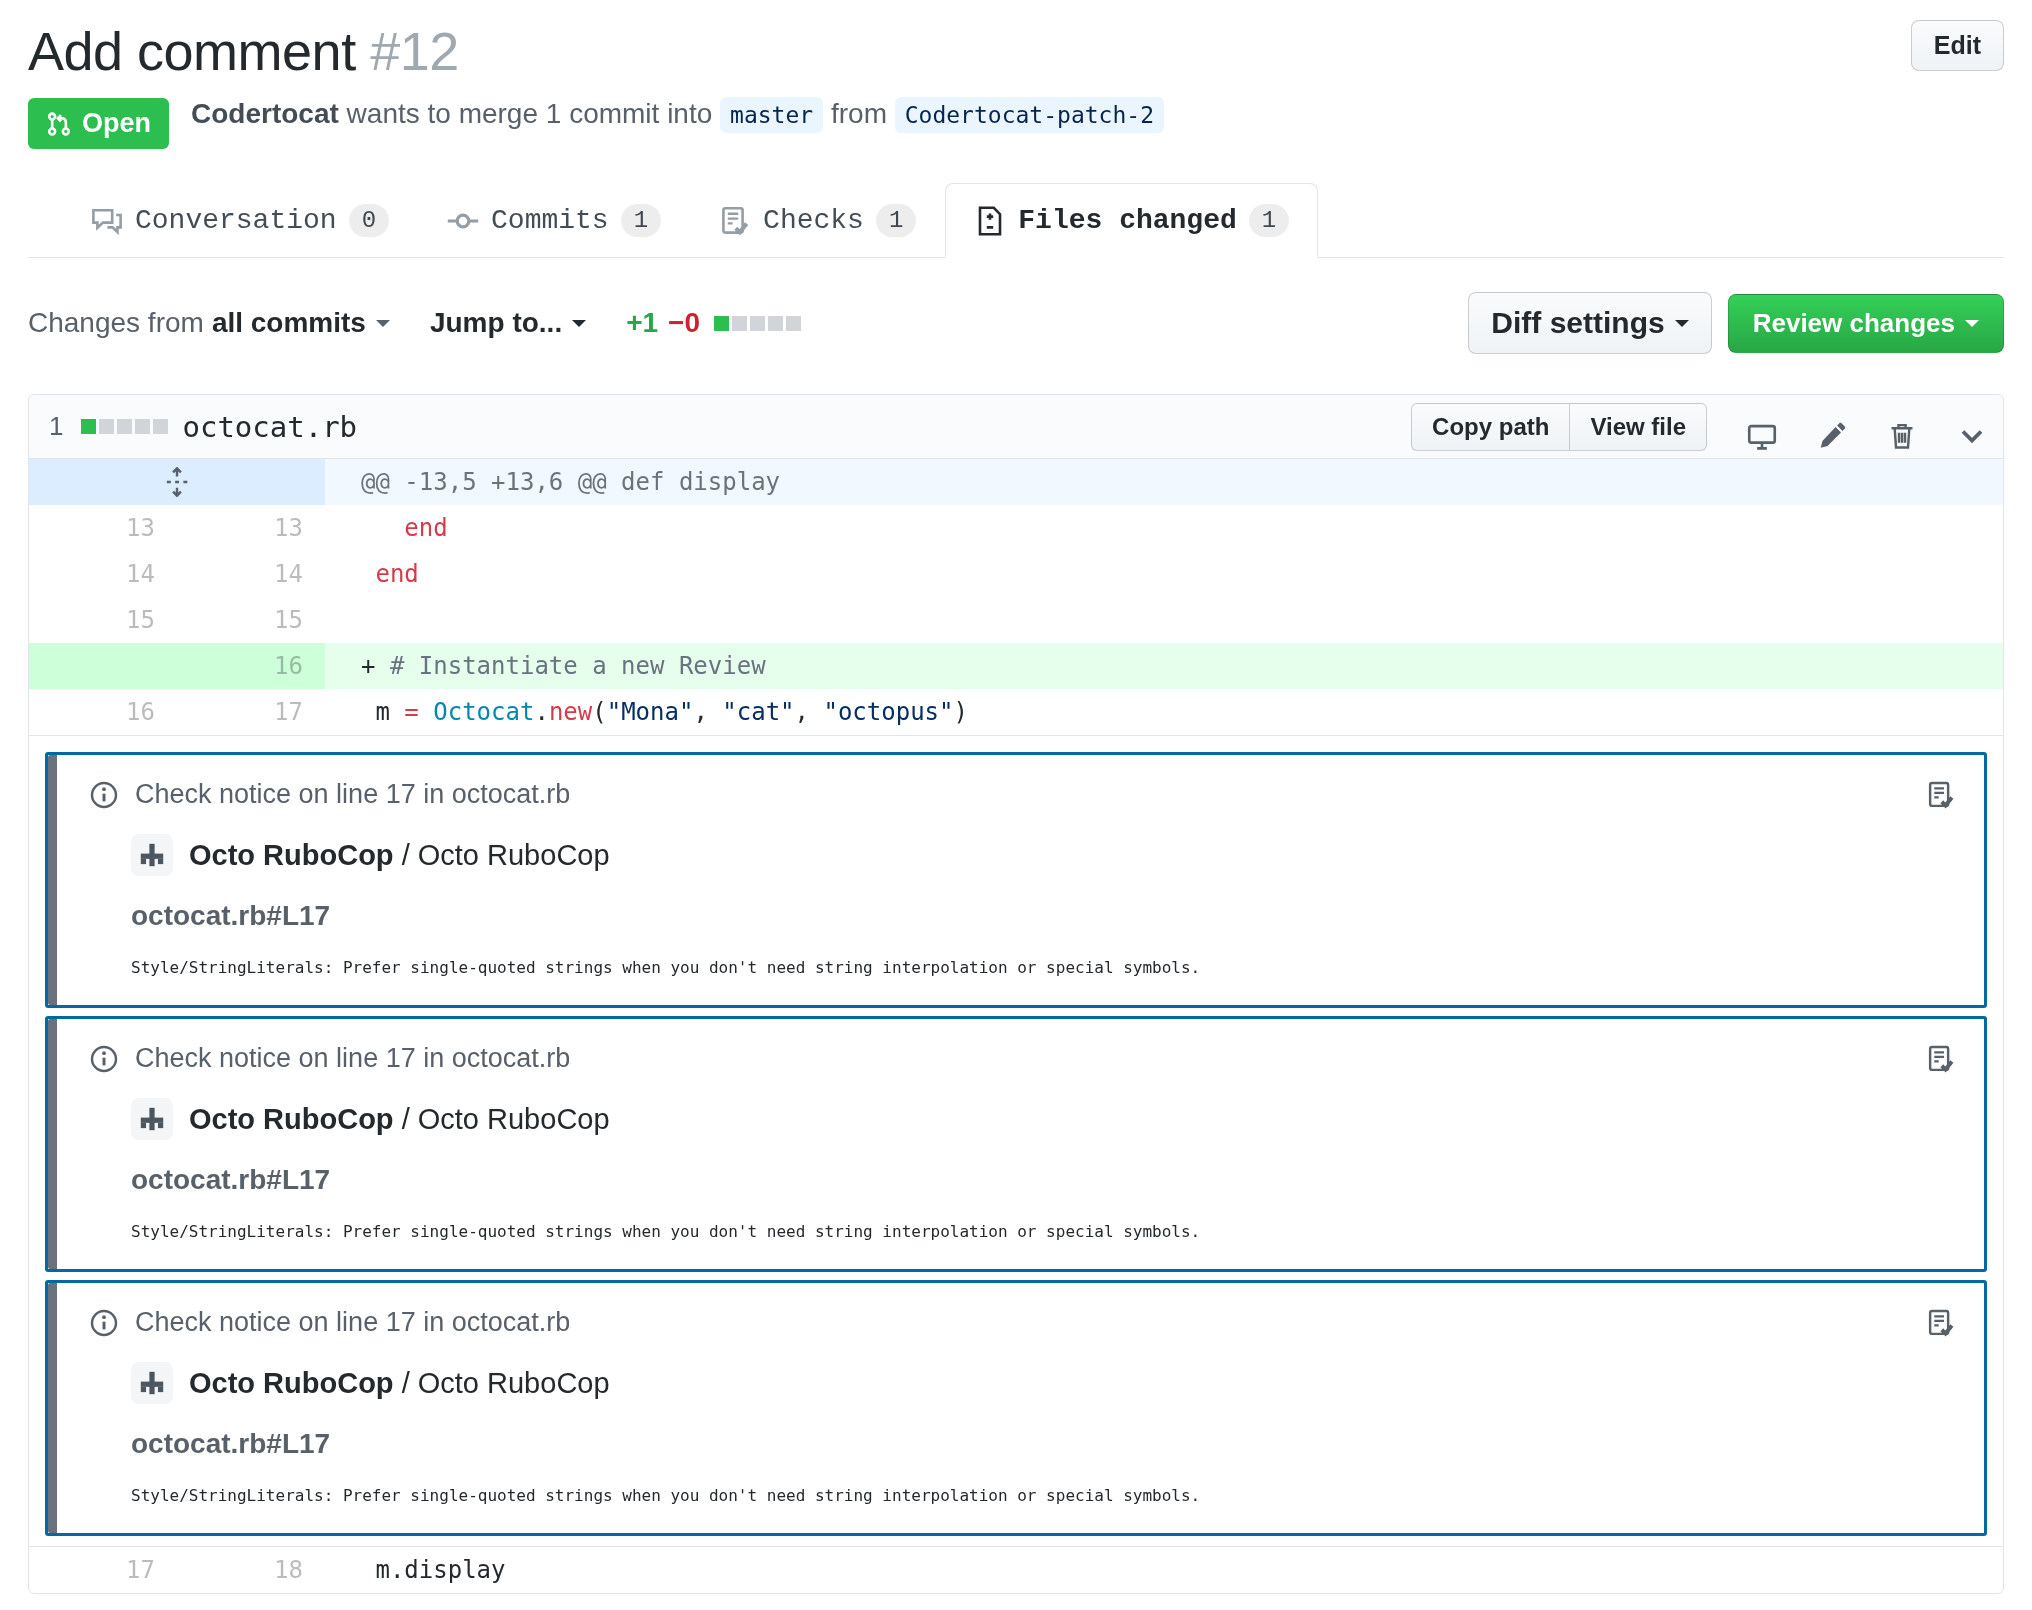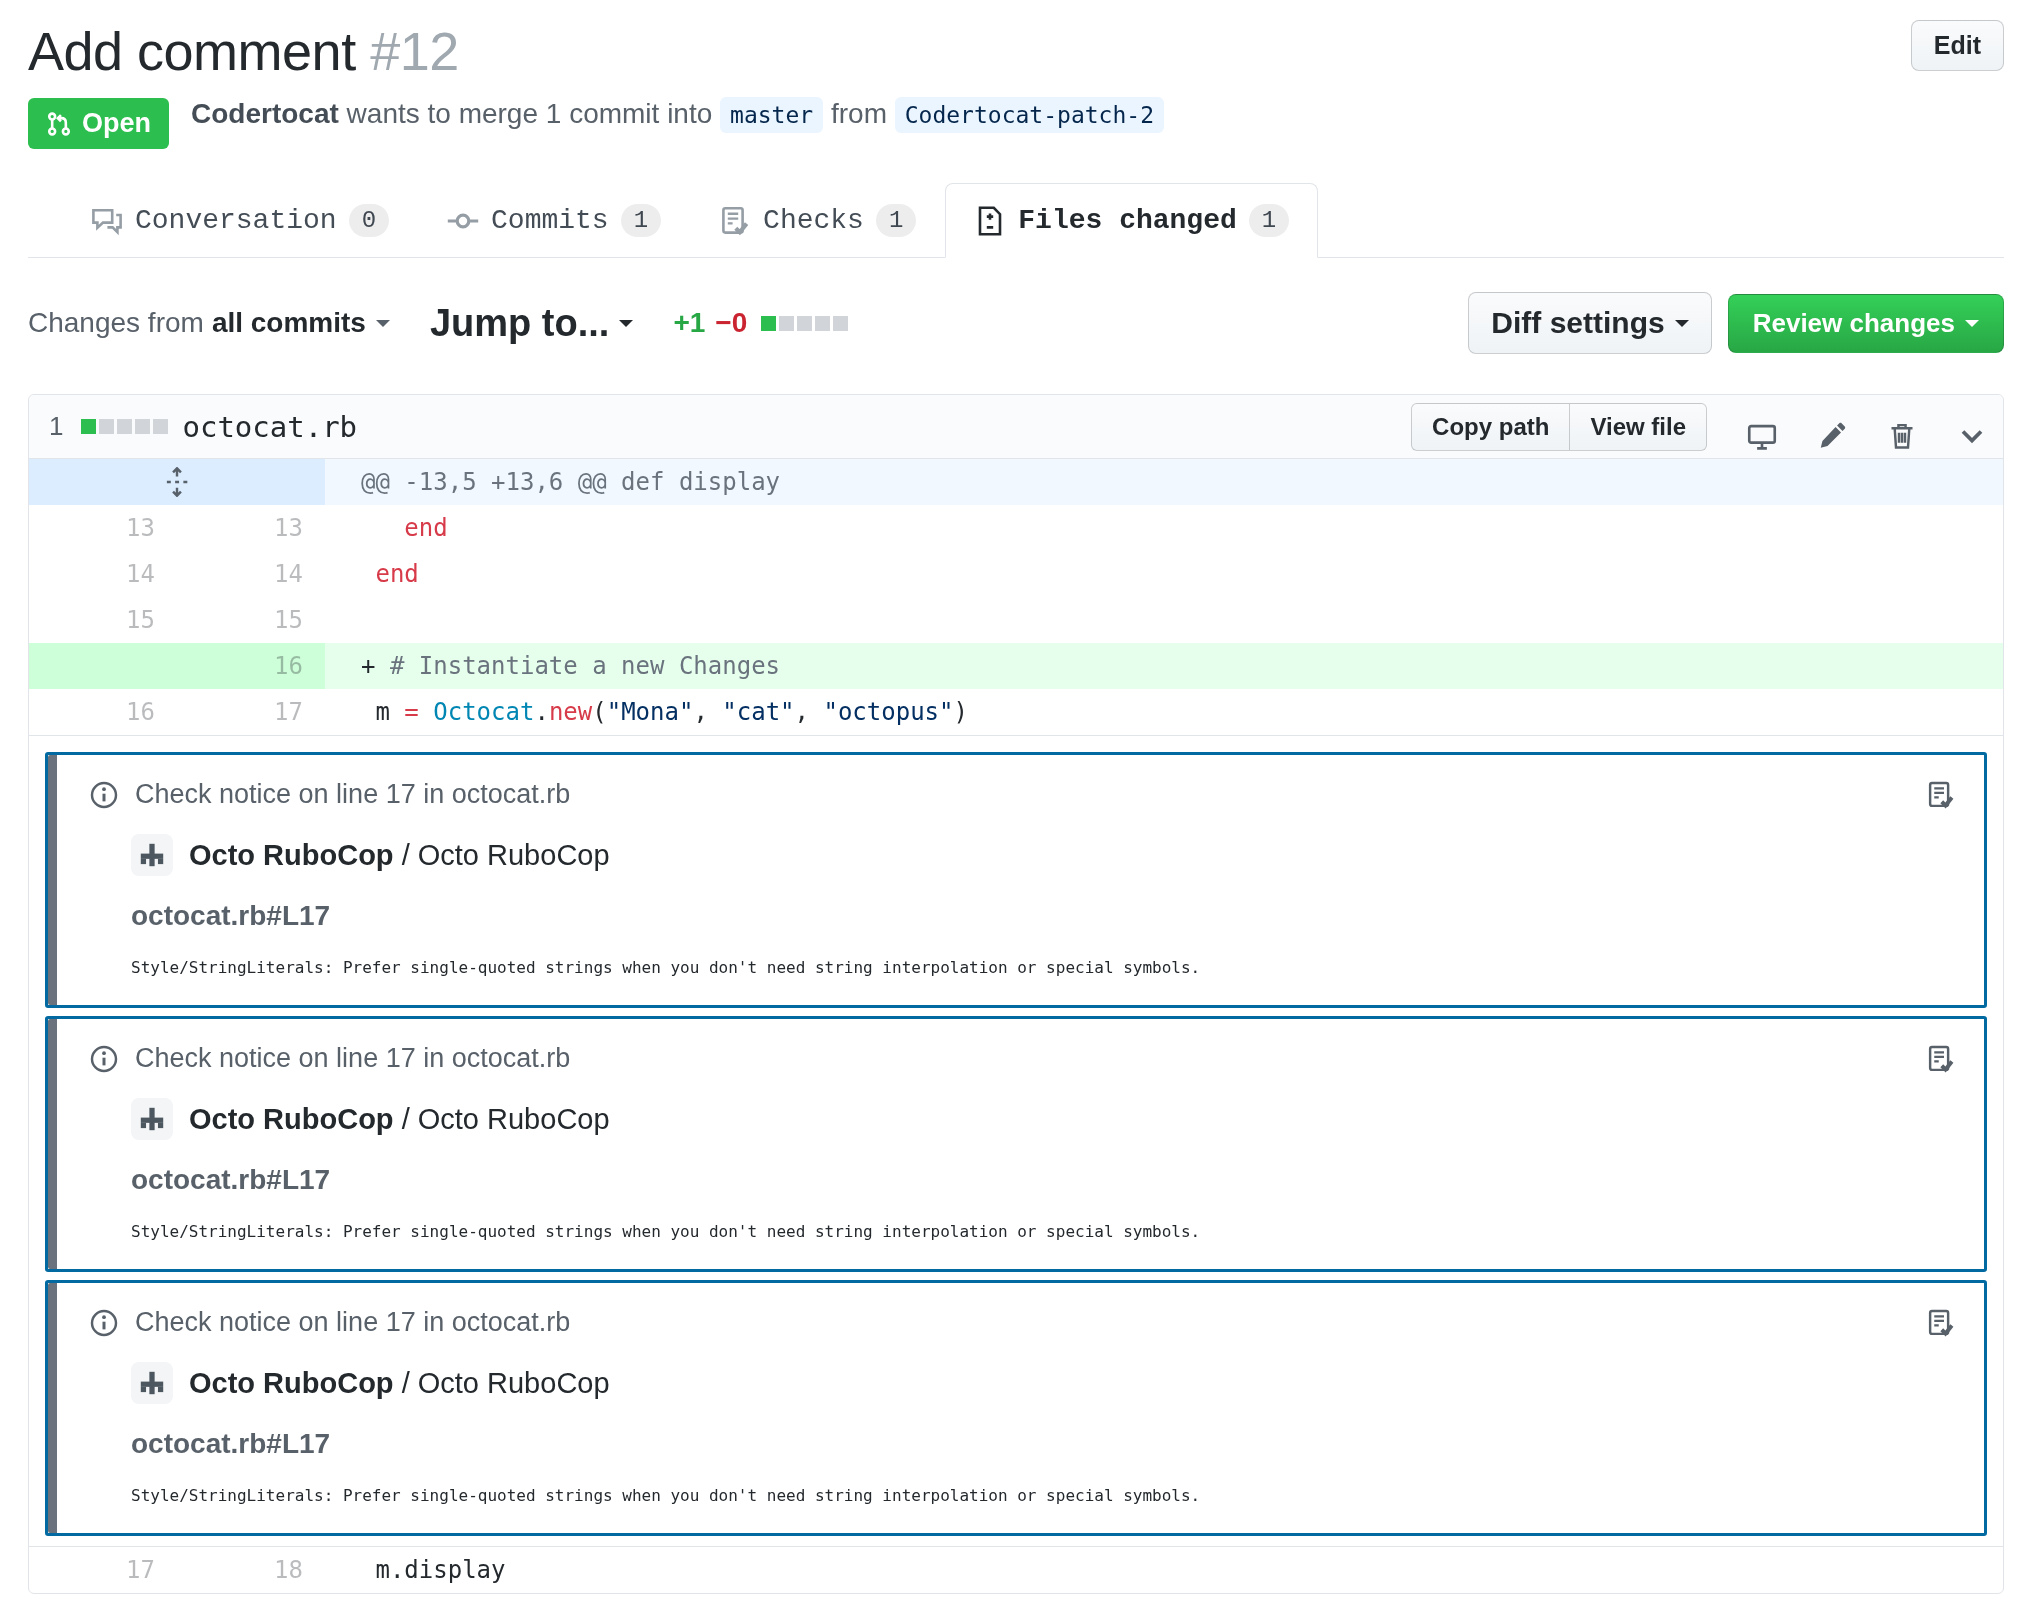--- a/index.html
+++ b/index.html
@@ -51,21 +51,21 @@
   .counter {
     background: rgba(27,31,35,0.08); border-radius: 20px; font-size: 24px;
     padding: 3px 13px; color: #3f4750; font-weight: 400;
   }
 
   
   .diffbar { display: flex; align-items: center; margin-top: 34px; }
   .diffbar-left { display: flex; align-items: center; gap: 40px; flex: 1; }
   .changes-from { font-size: 28px; color: #586069; display: flex; align-items: center; cursor: pointer; }
   .changes-from b { color: #24292e; margin-left: 8px; }
-  .jump-to { font-size: 38px; font-weight: 600; color: #24292e; display: flex; align-items: center; cursor: pointer; }
+  .jump-to { font-size: 28px; font-weight: 600; color: #24292e; display: flex; align-items: center; cursor: pointer; }
   .caret { width: 0; height: 0; border: 7px solid transparent; border-top-color: currentColor; margin-left: 10px; margin-top: 8px; }
   .diffstat { display: flex; align-items: center; gap: 10px; font-size: 28px; font-weight: 600; }
   .add-count { color: #28a745; }
   .del-count { color: #cb2431; }
   .stat-blocks { display: inline-flex; gap: 3px; margin-left: 4px; }
   .stat-sq { width: 15px; height: 15px; background: #d1d5da; }
   .stat-sq.g { background: #2cbe4e; }
   .btn-green {
     display: inline-flex; align-items: center;
     background: linear-gradient(#34d058, #28a745); color: #fff;
@@ -358,21 +358,21 @@
         <span class="lnum">15</span>
       </div>
       <div class="code-cell"><span class="tok-plain"></span></div>
     </div>
 
     <div class="diff-row addition">
       <div class="gutter2">
         <span class="lnum"></span>
         <span class="lnum">16</span>
       </div>
-      <div class="code-cell"><span class="tok-plain">+ </span><span class="tok-comment"># Instantiate a new Changes</span></div>
+      <div class="code-cell"><span class="tok-plain">+ </span><span class="tok-comment"># Instantiate a new Review</span></div>
     </div>
 
     <div class="diff-row">
       <div class="gutter2">
         <span class="lnum">16</span>
         <span class="lnum">17</span>
       </div>
       <div class="code-cell"><span class="tok-plain"> m </span><span class="tok-keyword">=</span><span class="tok-plain"> </span><span class="tok-constant">Octocat</span><span class="tok-plain">.</span><span class="tok-keyword">new</span><span class="tok-plain">(</span><span class="tok-string">"Mona"</span><span class="tok-plain">, </span><span class="tok-string">"cat"</span><span class="tok-plain">, </span><span class="tok-string">"octopus"</span><span class="tok-plain">)</span></div>
     </div>
   </div>

